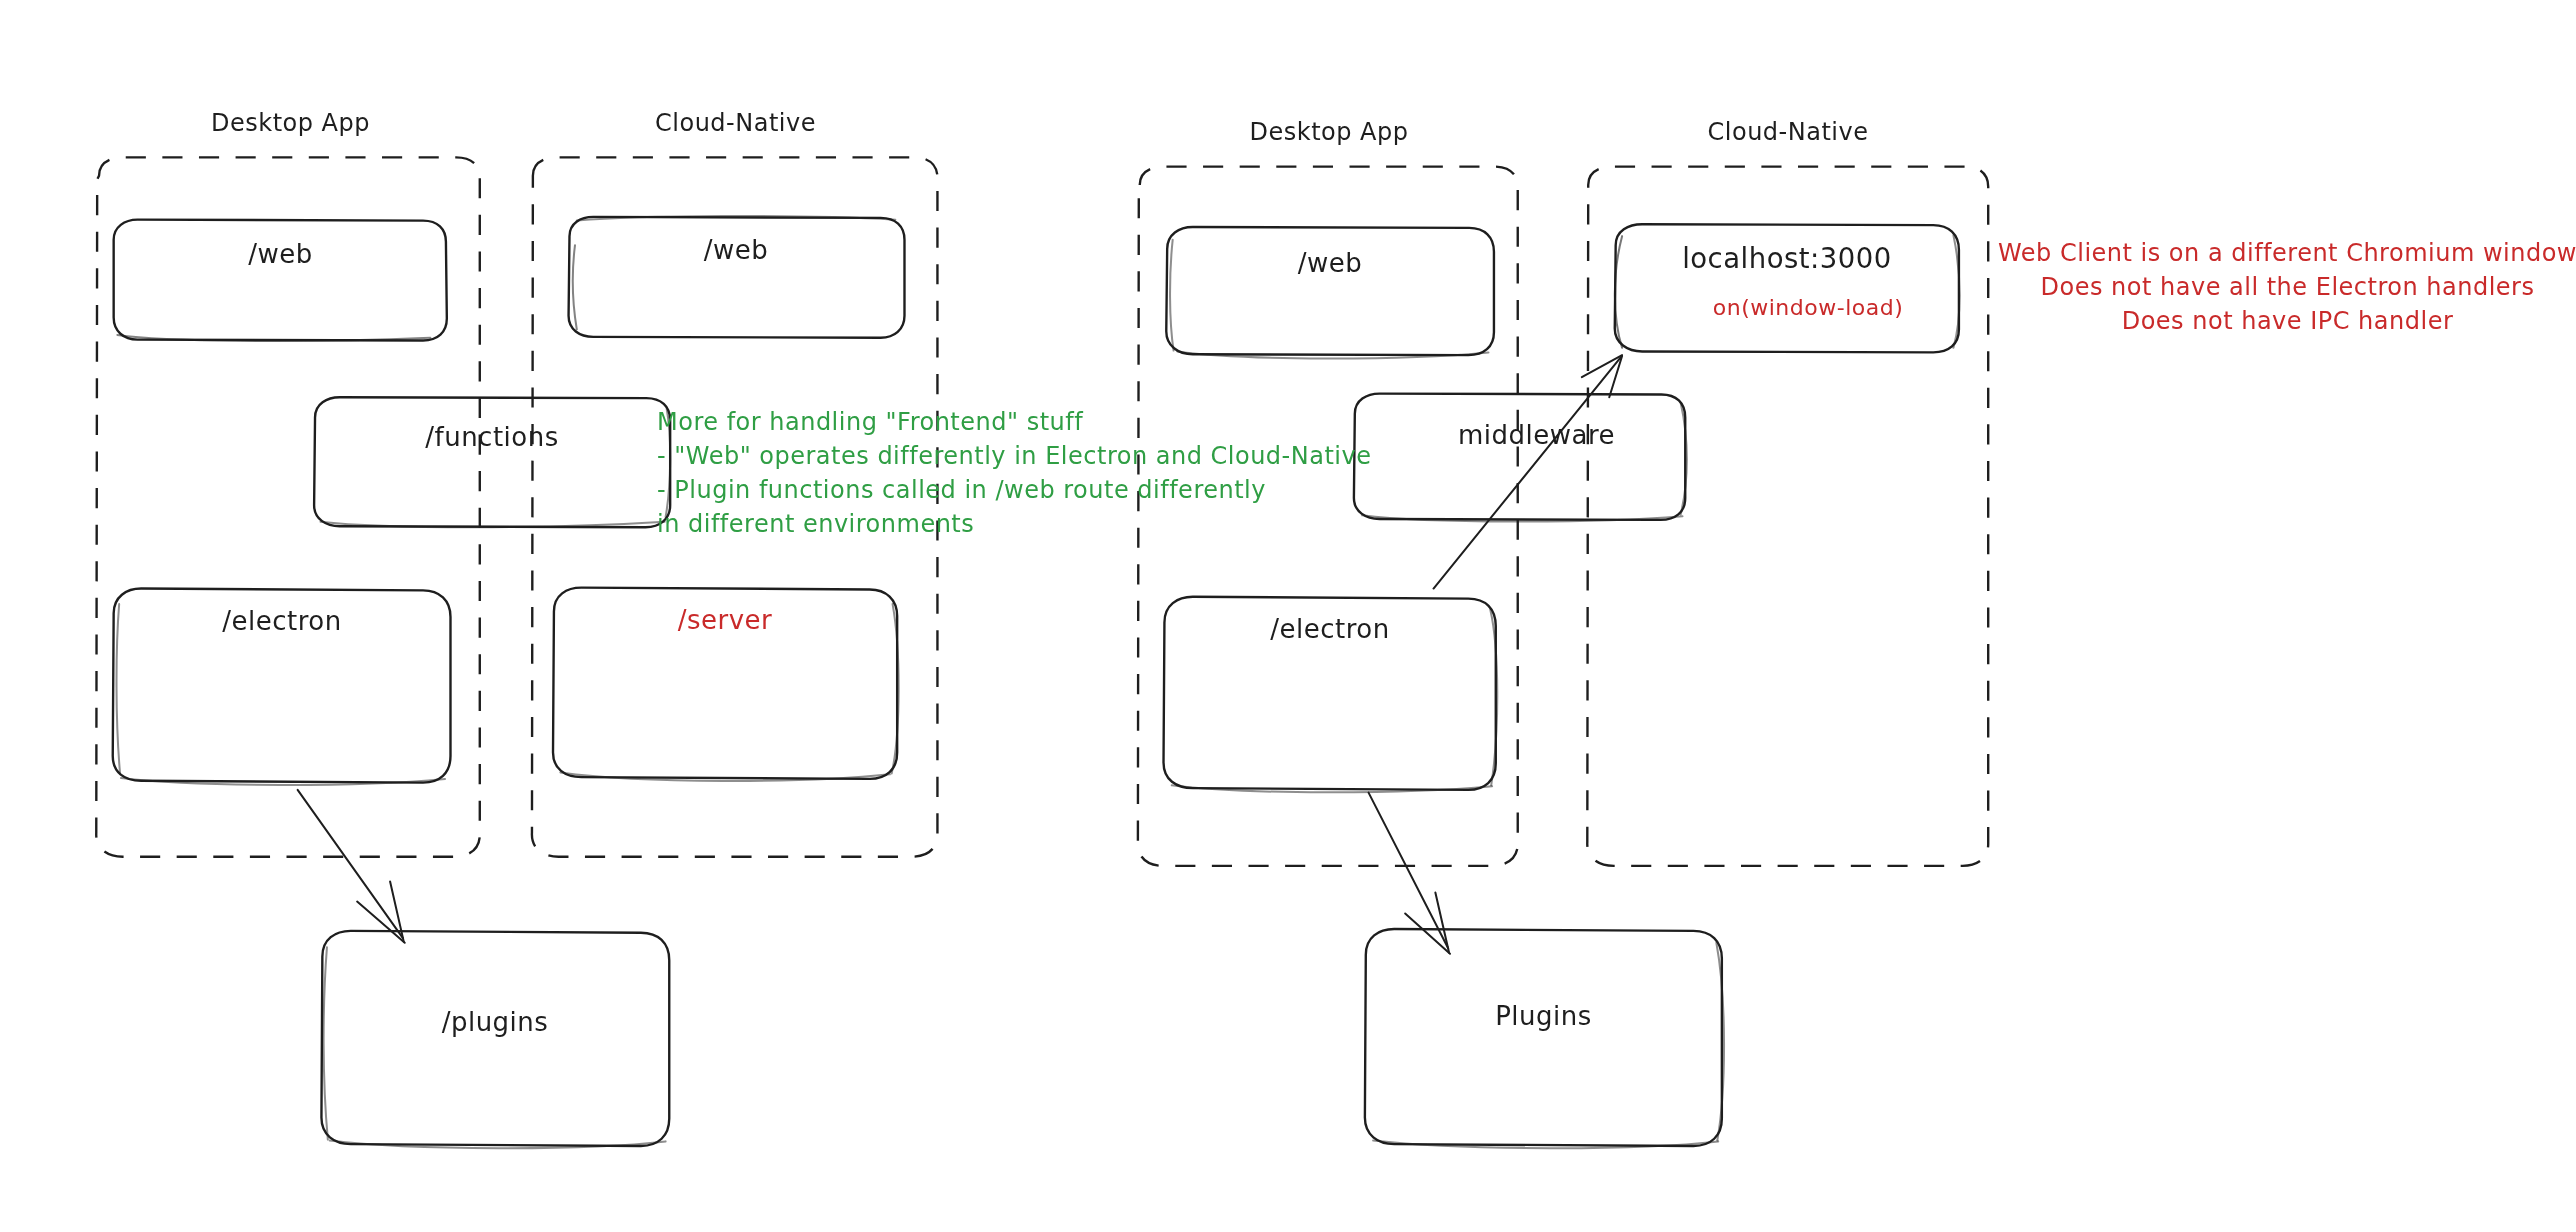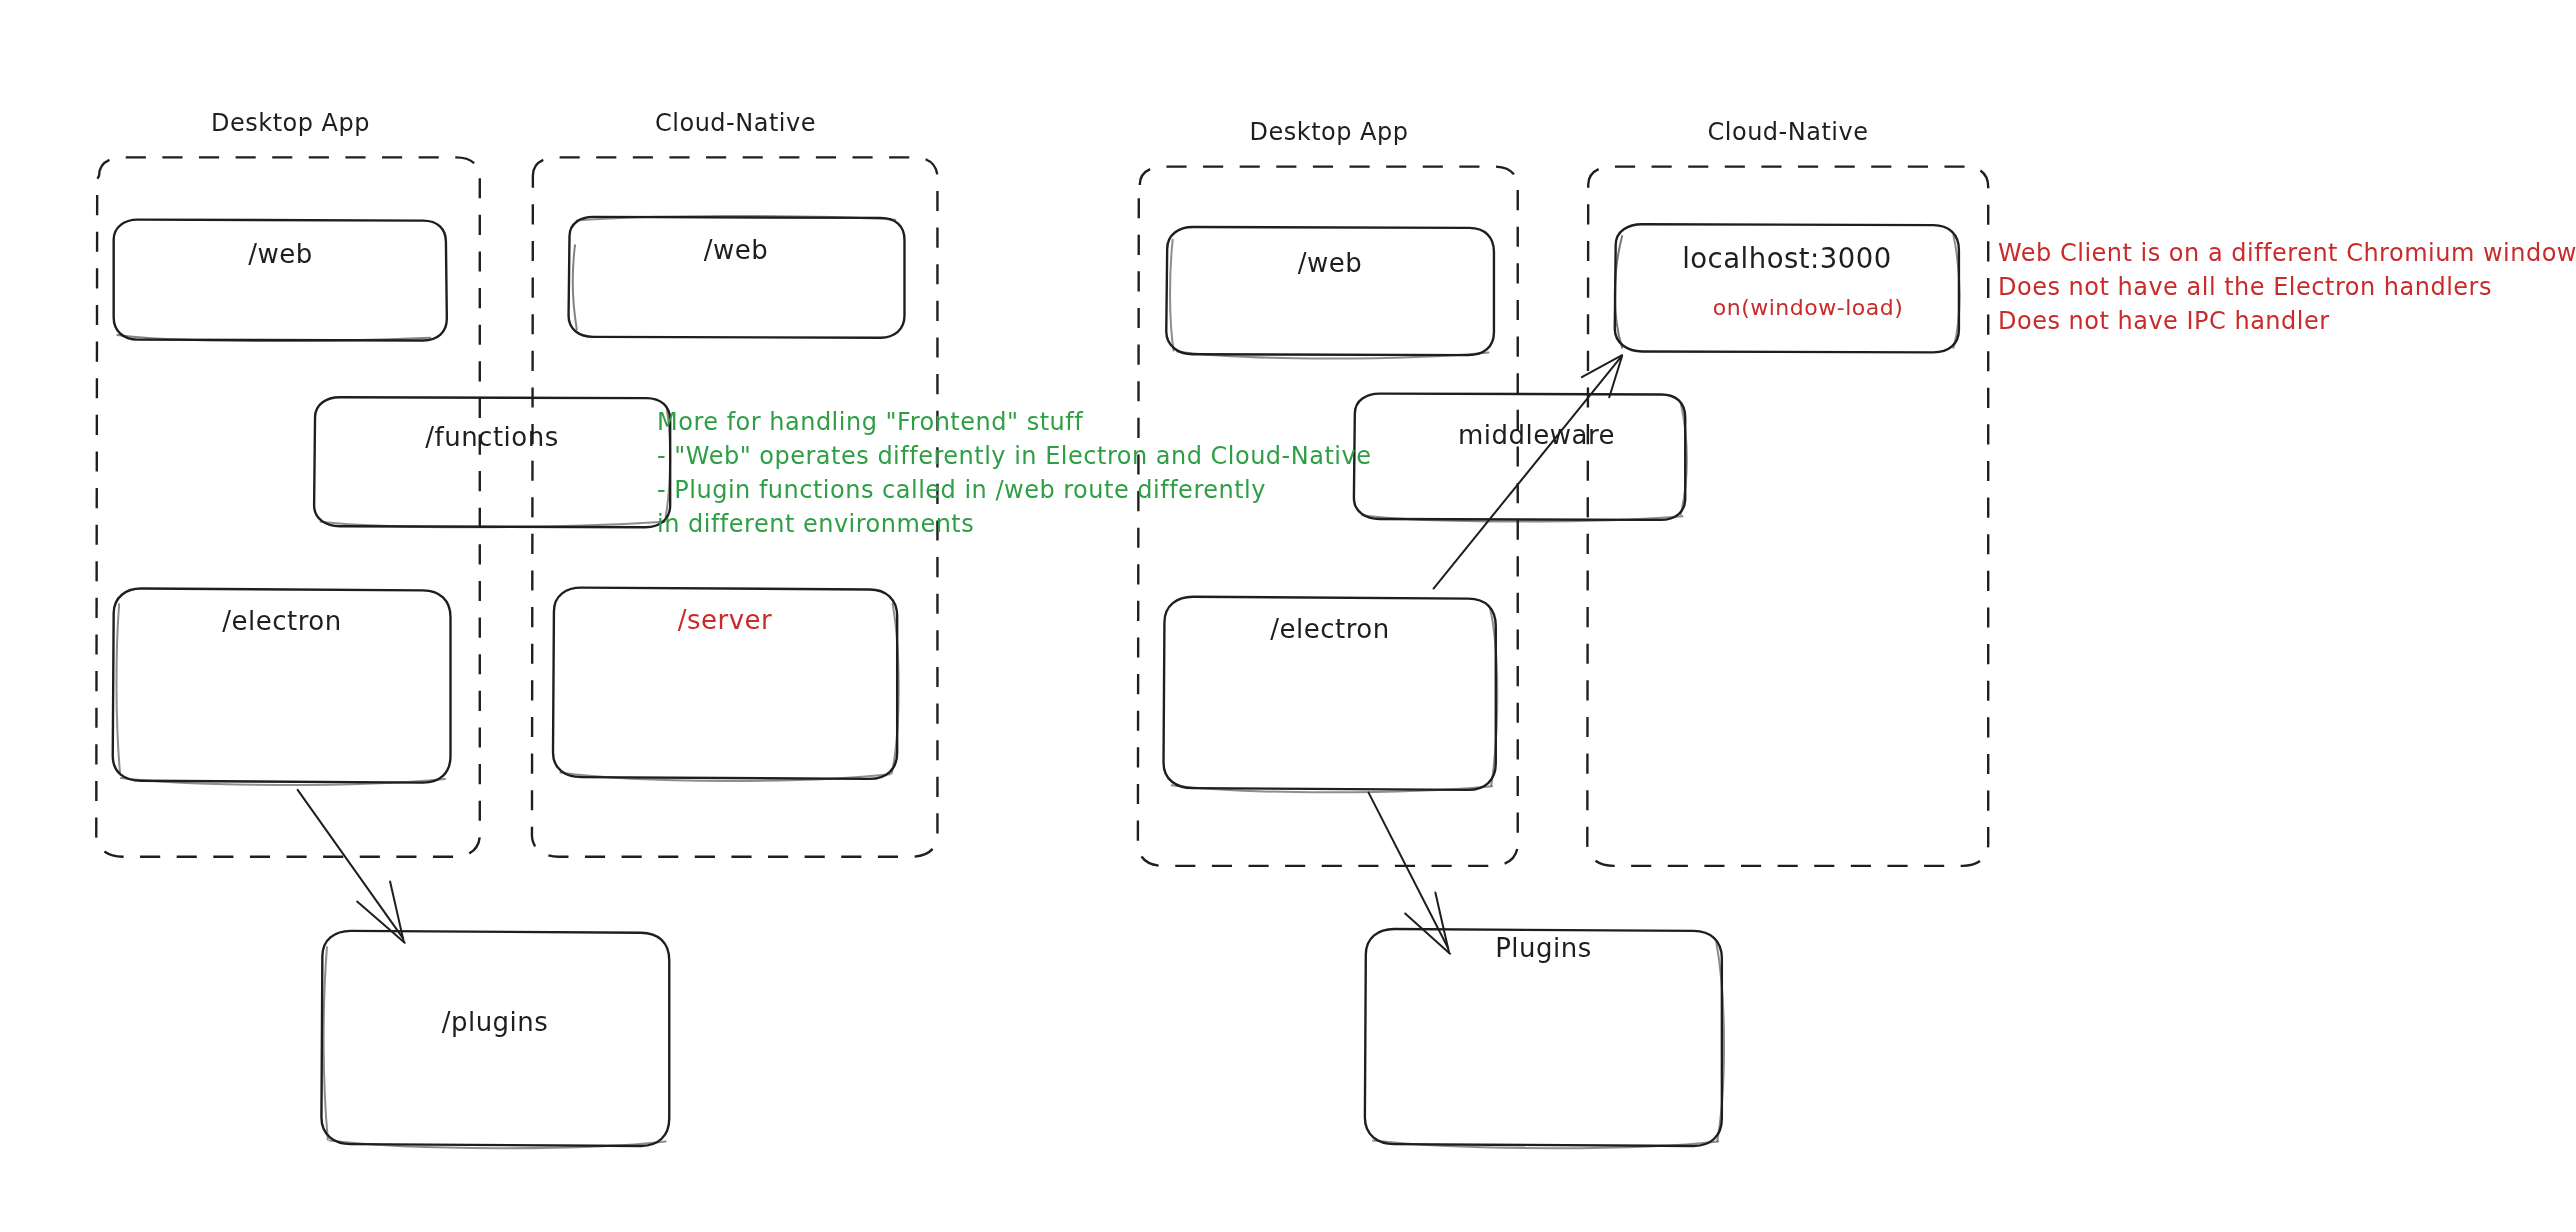--- a/index.html
+++ b/index.html
@@ -301,23 +301,23 @@
 <div class="sketch-label box-label" style="left:1166px; top:249px; width:328px;">/web</div>
 
 <div class="sketch-label box-label-lg" style="left:1615px; top:243px; width:344px;">localhost:3000</div>
 
 <div class="sketch-label sub-red" style="left:1657px; top:295px; width:302px;">on(window-load)</div>
 
 <div class="sketch-label box-label" style="left:1354px; top:421px; width:331px;padding-left:17px;">middleware</div>
 
 <div class="sketch-label box-label" style="left:1164px; top:615px; width:332px;">/electron</div>
 
-<div class="sketch-label box-label" style="left:1365px; top:934px; width:357px;">Plugins</div>
+<div class="sketch-label box-label" style="left:1365px; top:1002px; width:357px;">Plugins</div>
 
 <div class="sketch-label note note-green" style="left:657px; top:405px;">More for handling "Frontend" stuff
 - "Web" operates differently in Electron and Cloud-Native
 - Plugin functions called in /web route differently
 in different environments</div>
 
-<div class="sketch-label note note-red" style="left:1998px; top:236px;">Web Client is on a different Chromium window
+<div class="sketch-label note note-red" style="left:1998px; top:236px;text-align:center;">Web Client is on a different Chromium window
 Does not have all the Electron handlers
 Does not have IPC handler</div>
 
 
 </body></html>

